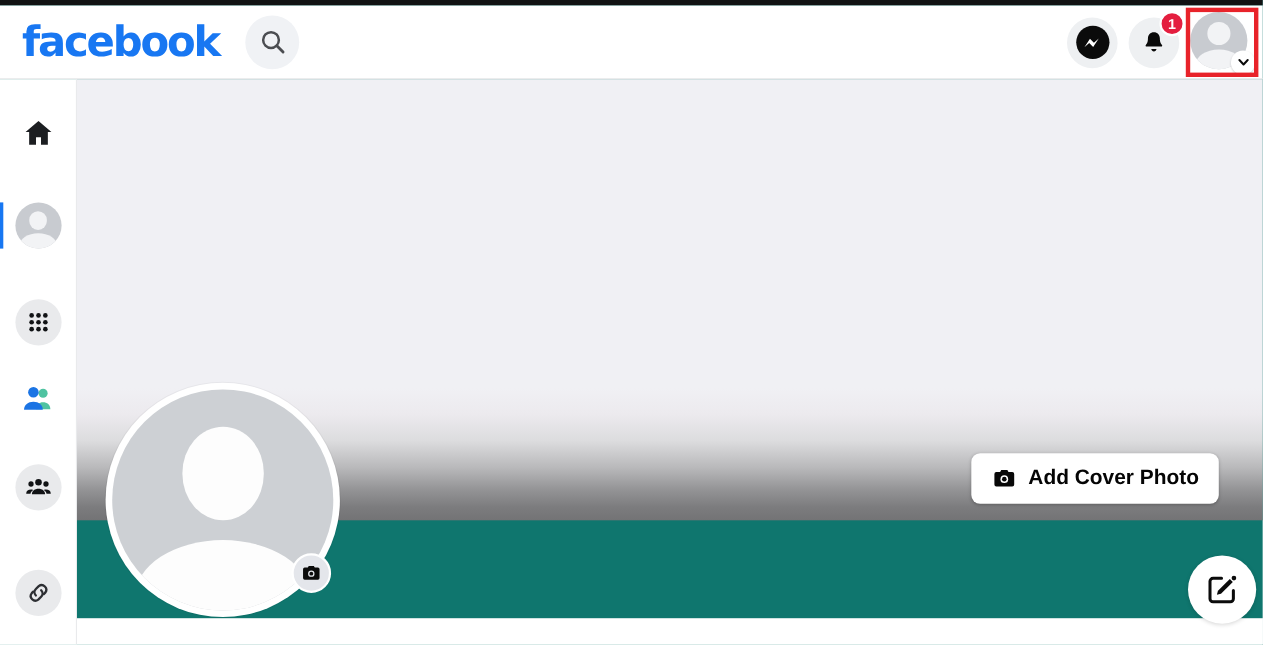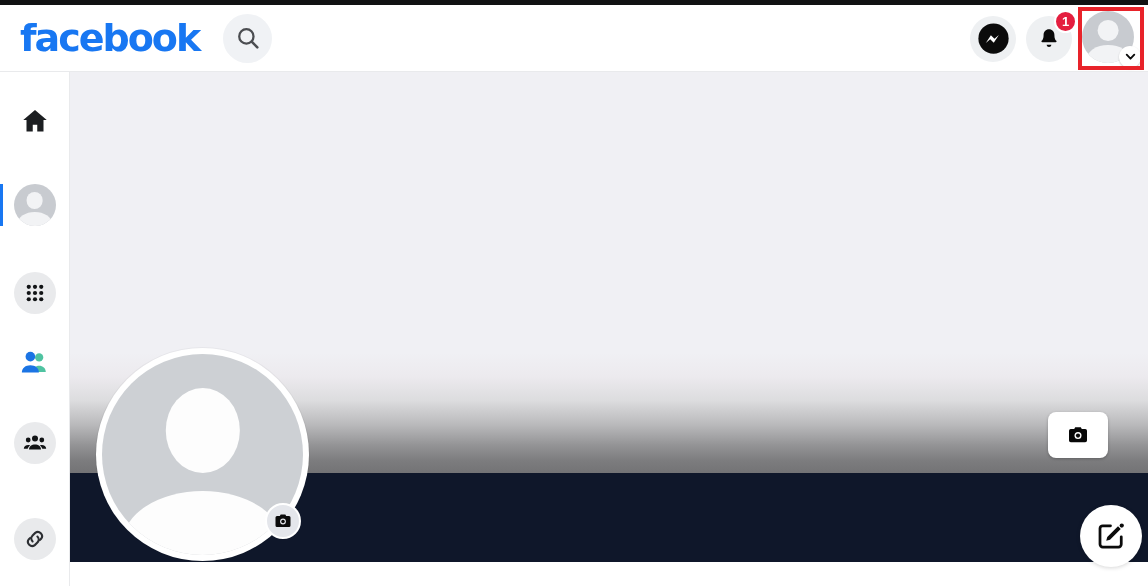--- a/index.html
+++ b/index.html
@@ -2,21 +2,21 @@
 <html><head>
 <meta charset="utf-8">
 <style>
   * { margin:0; padding:0; box-sizing:border-box; }
   html, body {
     width:1148px; height:586px;
     font-family:"Liberation Sans", sans-serif;
     background:#ffffff;
     overflow:hidden;
   }
-  #app { position:relative; width:1148px; height:562px; background:#0f172a; }
+  #app { position:relative; width:1148px; height:562px; background:#0f766e; }
 
   
   .top-strip {
     position:absolute; top:0; left:0; width:1148px; height:5px;
     background:#111213;
   }
 
   
   .header {
     position:absolute; top:5px; left:0; width:1148px; height:67px;
@@ -314,20 +314,21 @@
 
   </div>
 
   <div class="cover">
     <div class="add-cover-btn">
       <svg class="icon" width="24" height="24" viewBox="0 0 24 24">
         <path d="M9.2 4.2 h5.6 l1.0 1.8 h3.4 a1.8 1.8 0 0 1 1.8 1.8 v9.6 a1.8 1.8 0 0 1-1.8 1.8 H4.8 A1.8 1.8 0 0 1 3 17.4 V7.8 A1.8 1.8 0 0 1 4.8 6 h3.4 z" fill="#080808"></path>
         <circle cx="12" cy="12.6" r="3.5" fill="#ffffff"></circle>
         <circle cx="12" cy="12.6" r="2.1" fill="#080808"></circle>
       </svg>
+      <span>Add Cover Photo</span>
     </div>
   </div>
 
   <div class="profile-photo-wrap">
     <div class="profile-ring">
       <div class="profile-pic">
         <div class="h"></div>
         <div class="b"></div>
       </div>
     </div>

